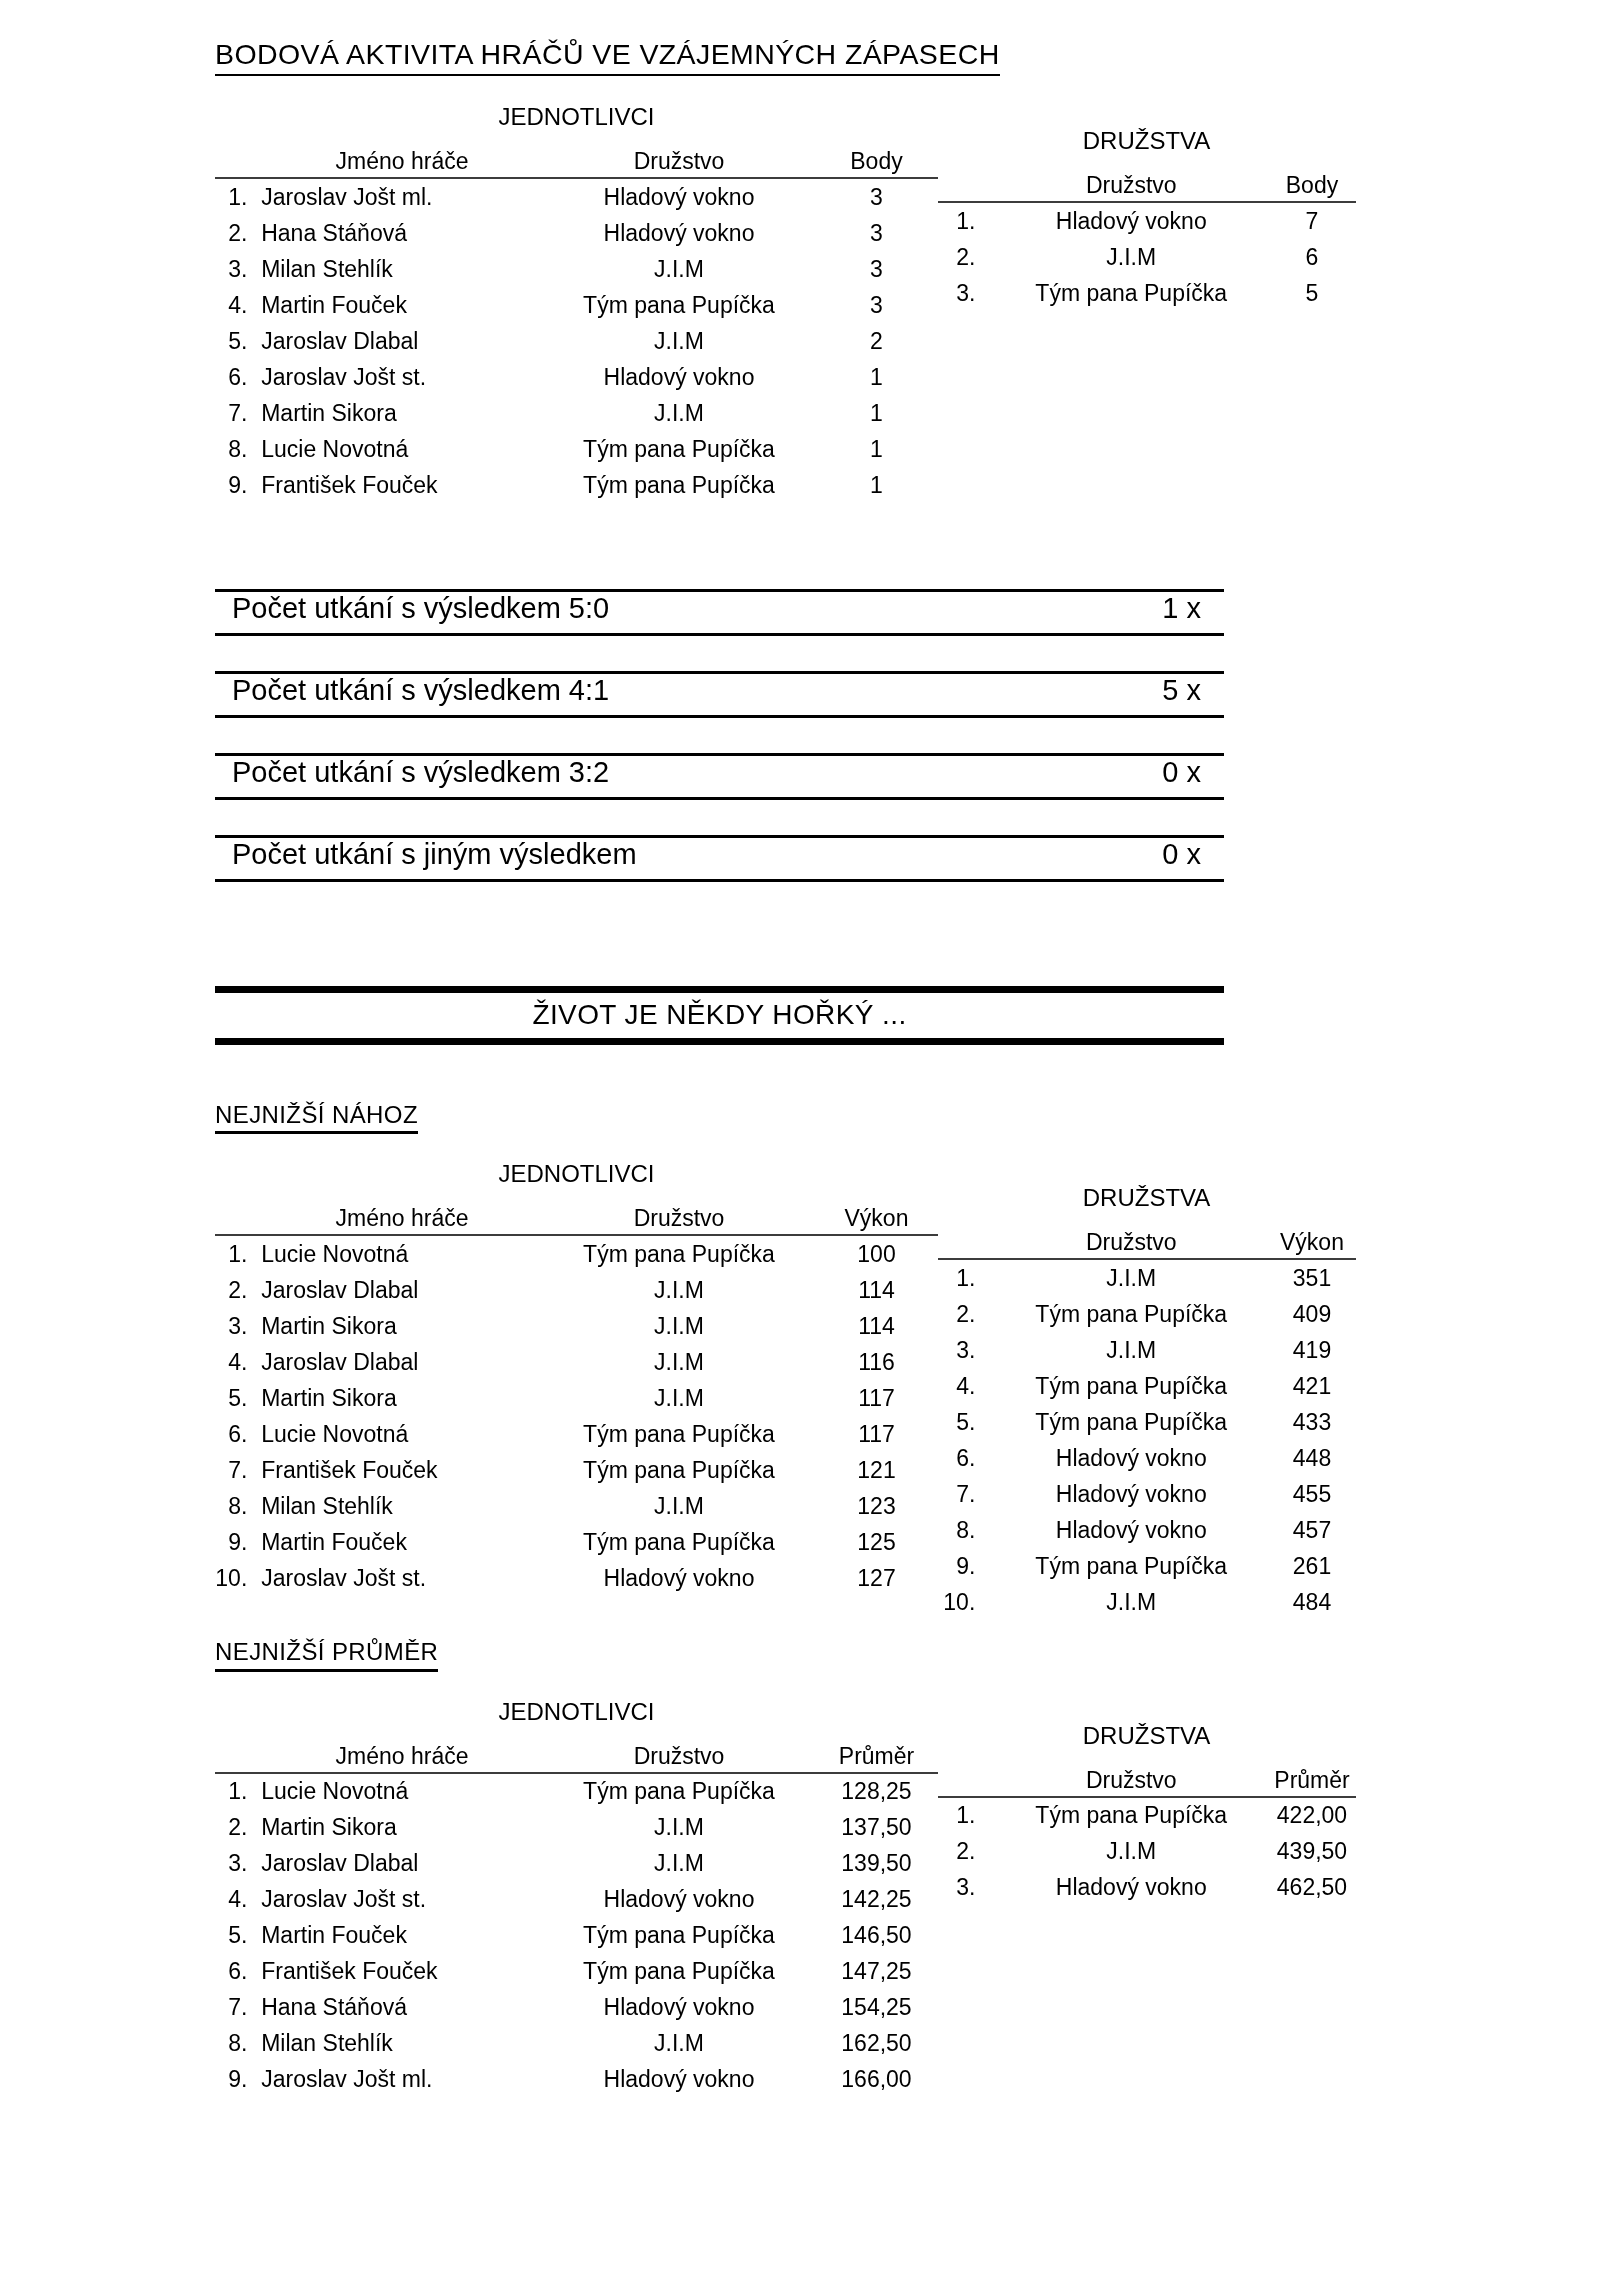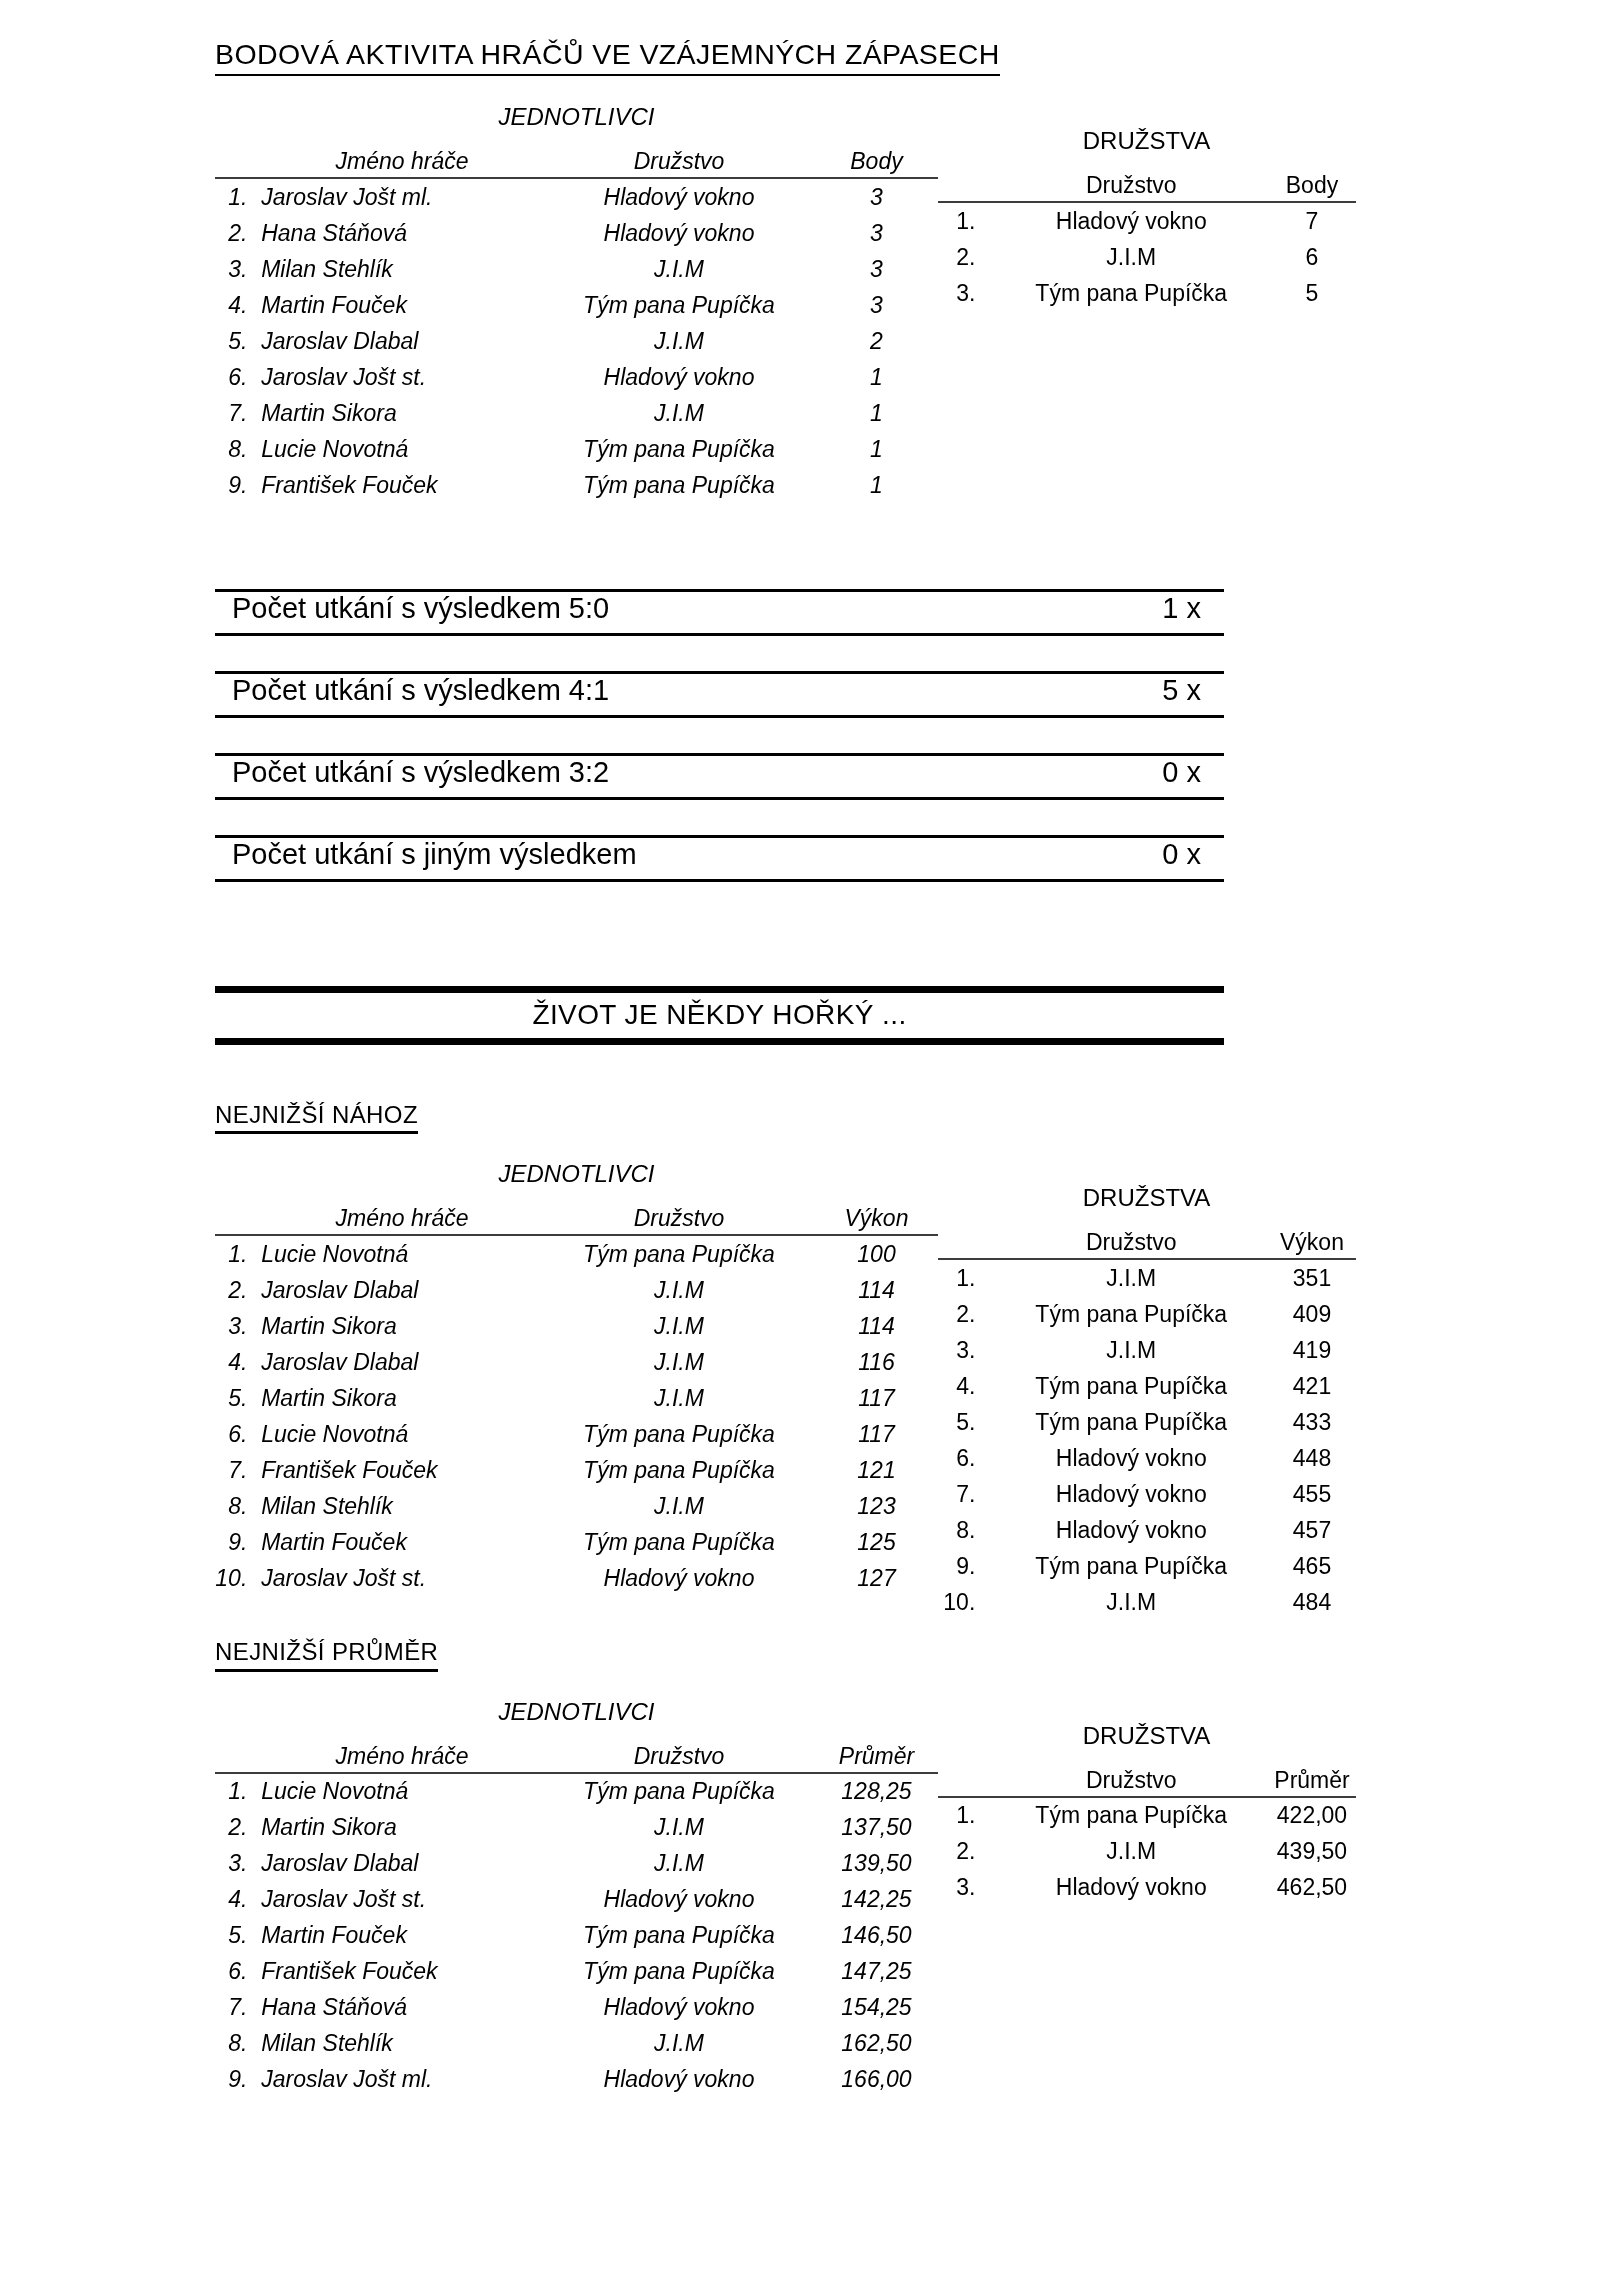--- a/index.html
+++ b/index.html
@@ -27,21 +27,21 @@
     border-bottom: 2.3px solid #000;
     padding-bottom: 3.8px;
     letter-spacing: 0.4px;
     white-space: nowrap;
   }
   .two-col {
     display: flex;
     justify-content: space-between;
     align-items: flex-start;
   }
-  .col-left { width: 723px; font-style: italic; }
+  .col-left { width: 723px; }
   .col-right { width: 417px; margin-top: 24px; }
   .sec-heading {
     text-align: center;
     font-size: 24px;
     line-height: 28px;
   }
   .sec1 { margin-top: 27px; }
   table {
     border-collapse: collapse;
     table-layout: fixed;
@@ -387,21 +387,21 @@
                 <td class="c-val">455</td>
               </tr>
               <tr>
                 <td class="c-rank">8.</td>
                 <td class="c-team">Hladový vokno</td>
                 <td class="c-val">457</td>
               </tr>
               <tr>
                 <td class="c-rank">9.</td>
                 <td class="c-team">Tým pana Pupíčka</td>
-                <td class="c-val">465</td>
+                <td class="c-val">261</td>
               </tr>
               <tr>
                 <td class="c-rank">10.</td>
                 <td class="c-team">J.I.M</td>
                 <td class="c-val">484</td>
               </tr>
             </tbody>
         </table>
       </div>
     </div>

